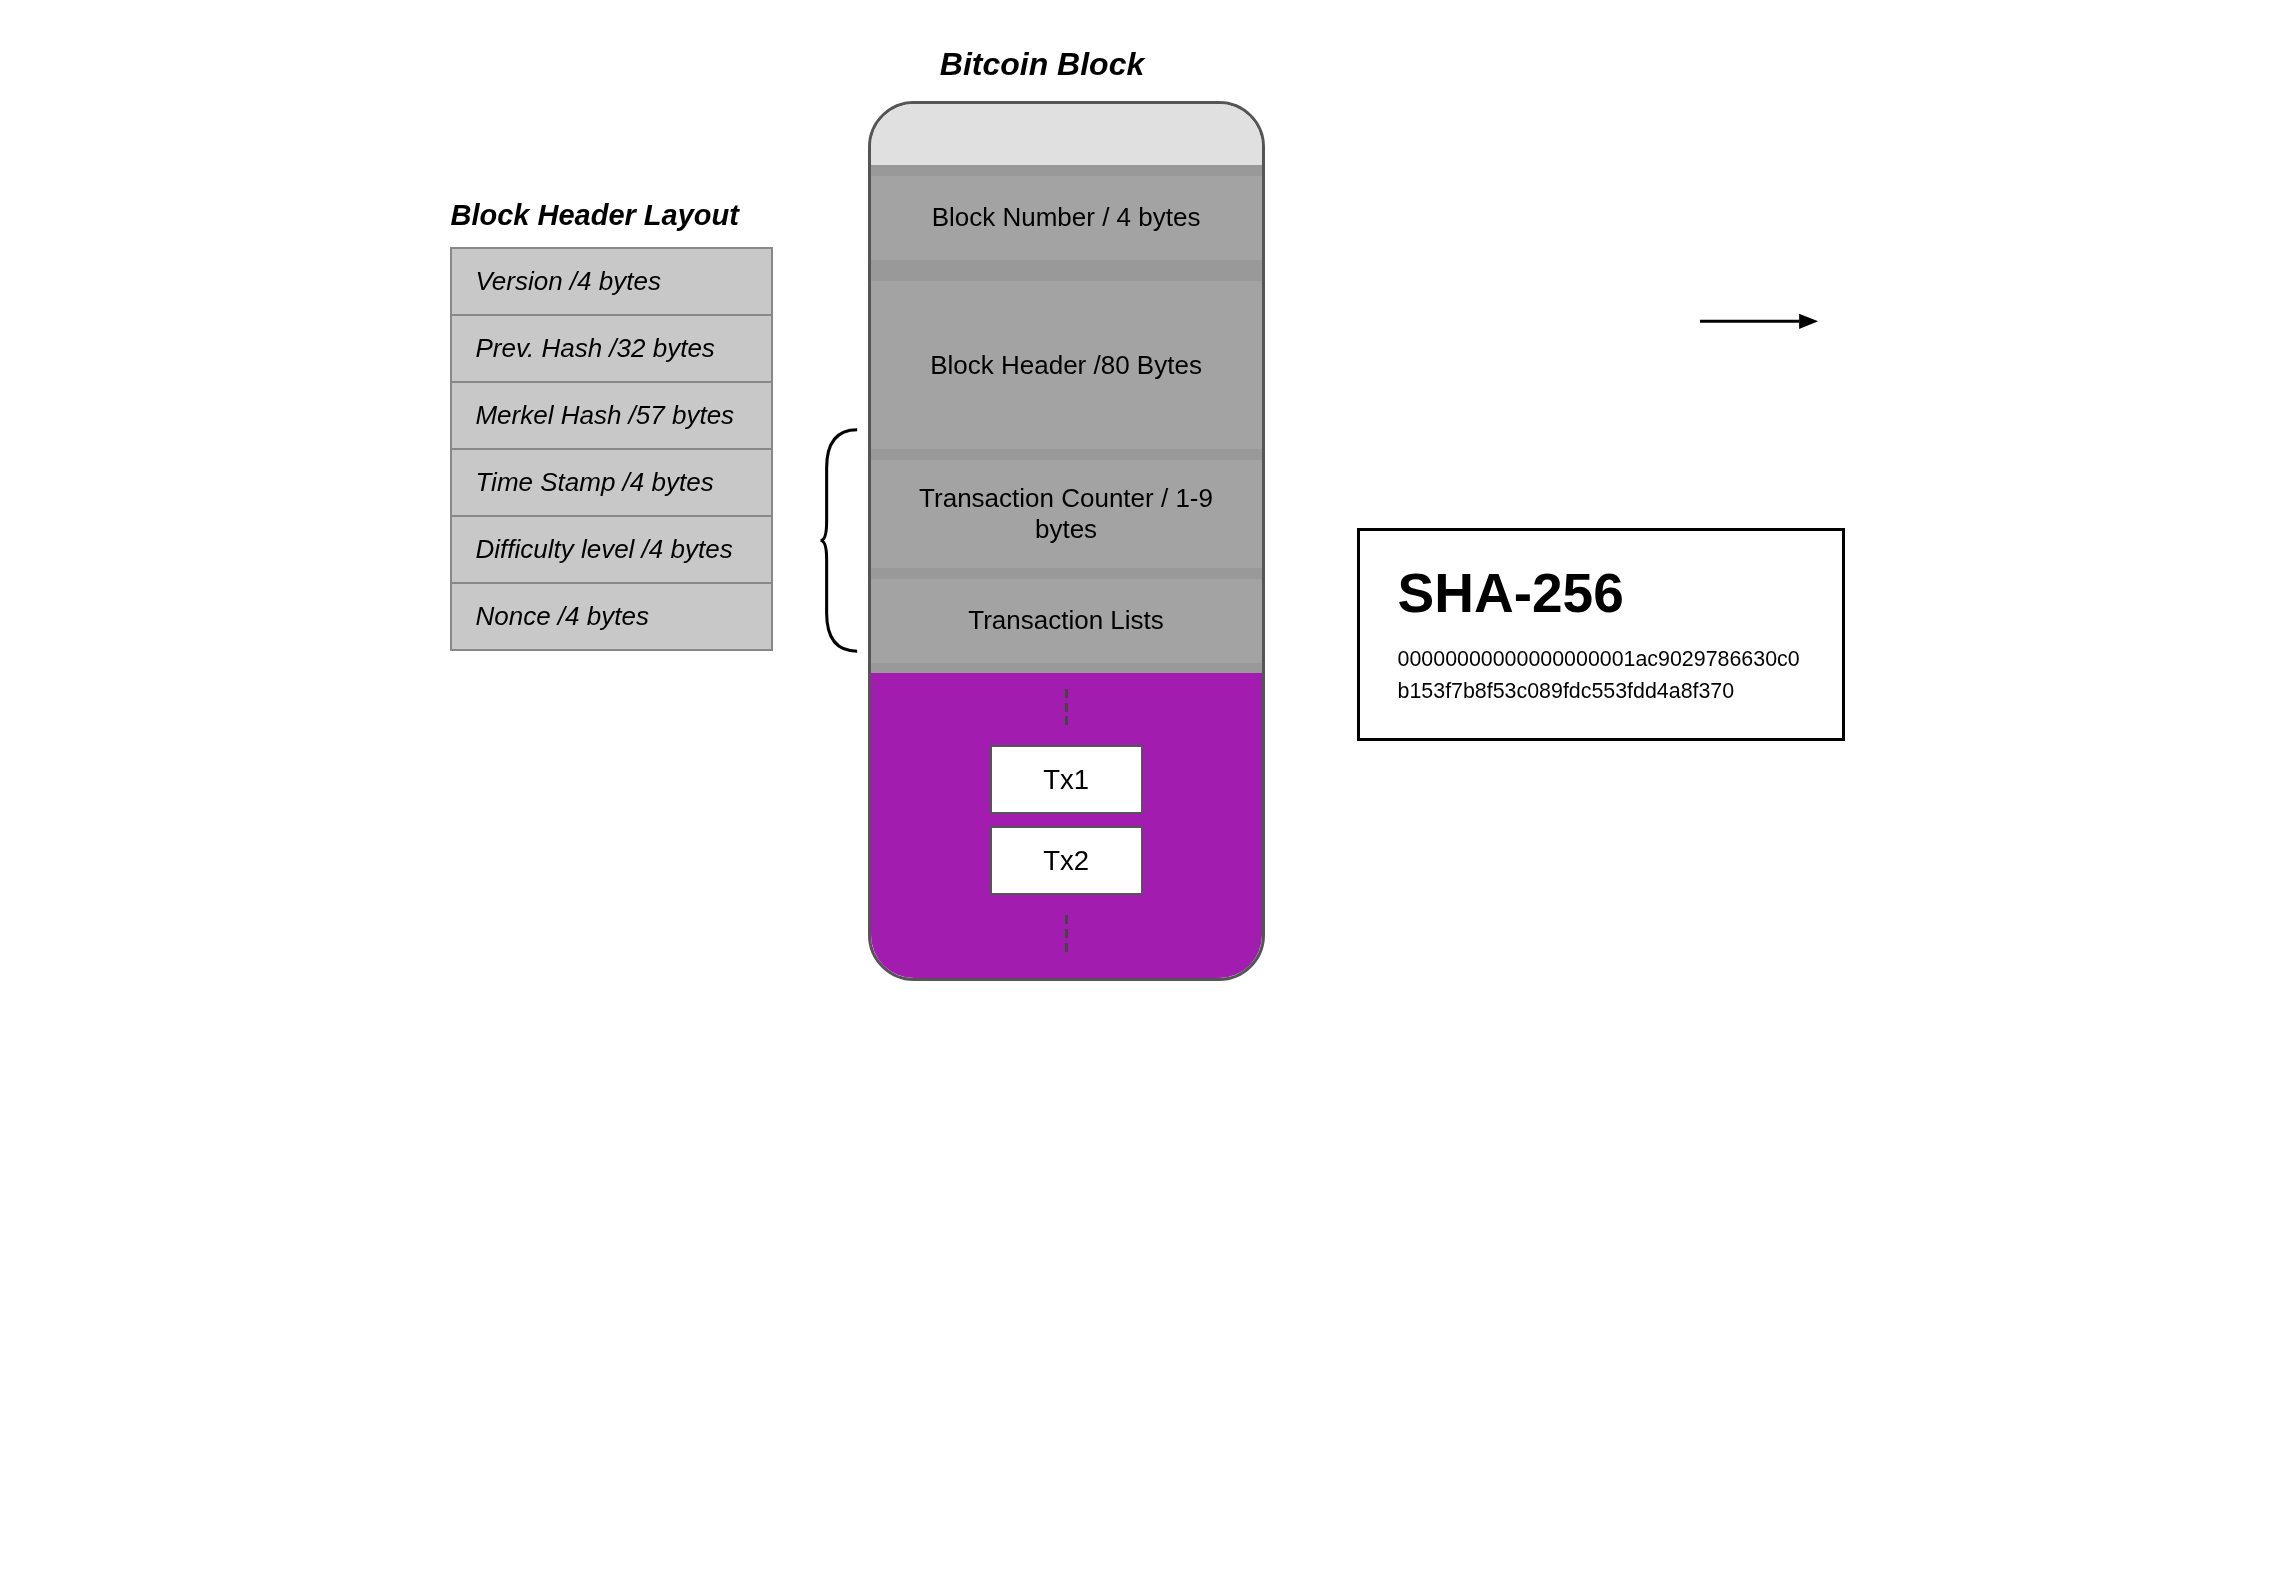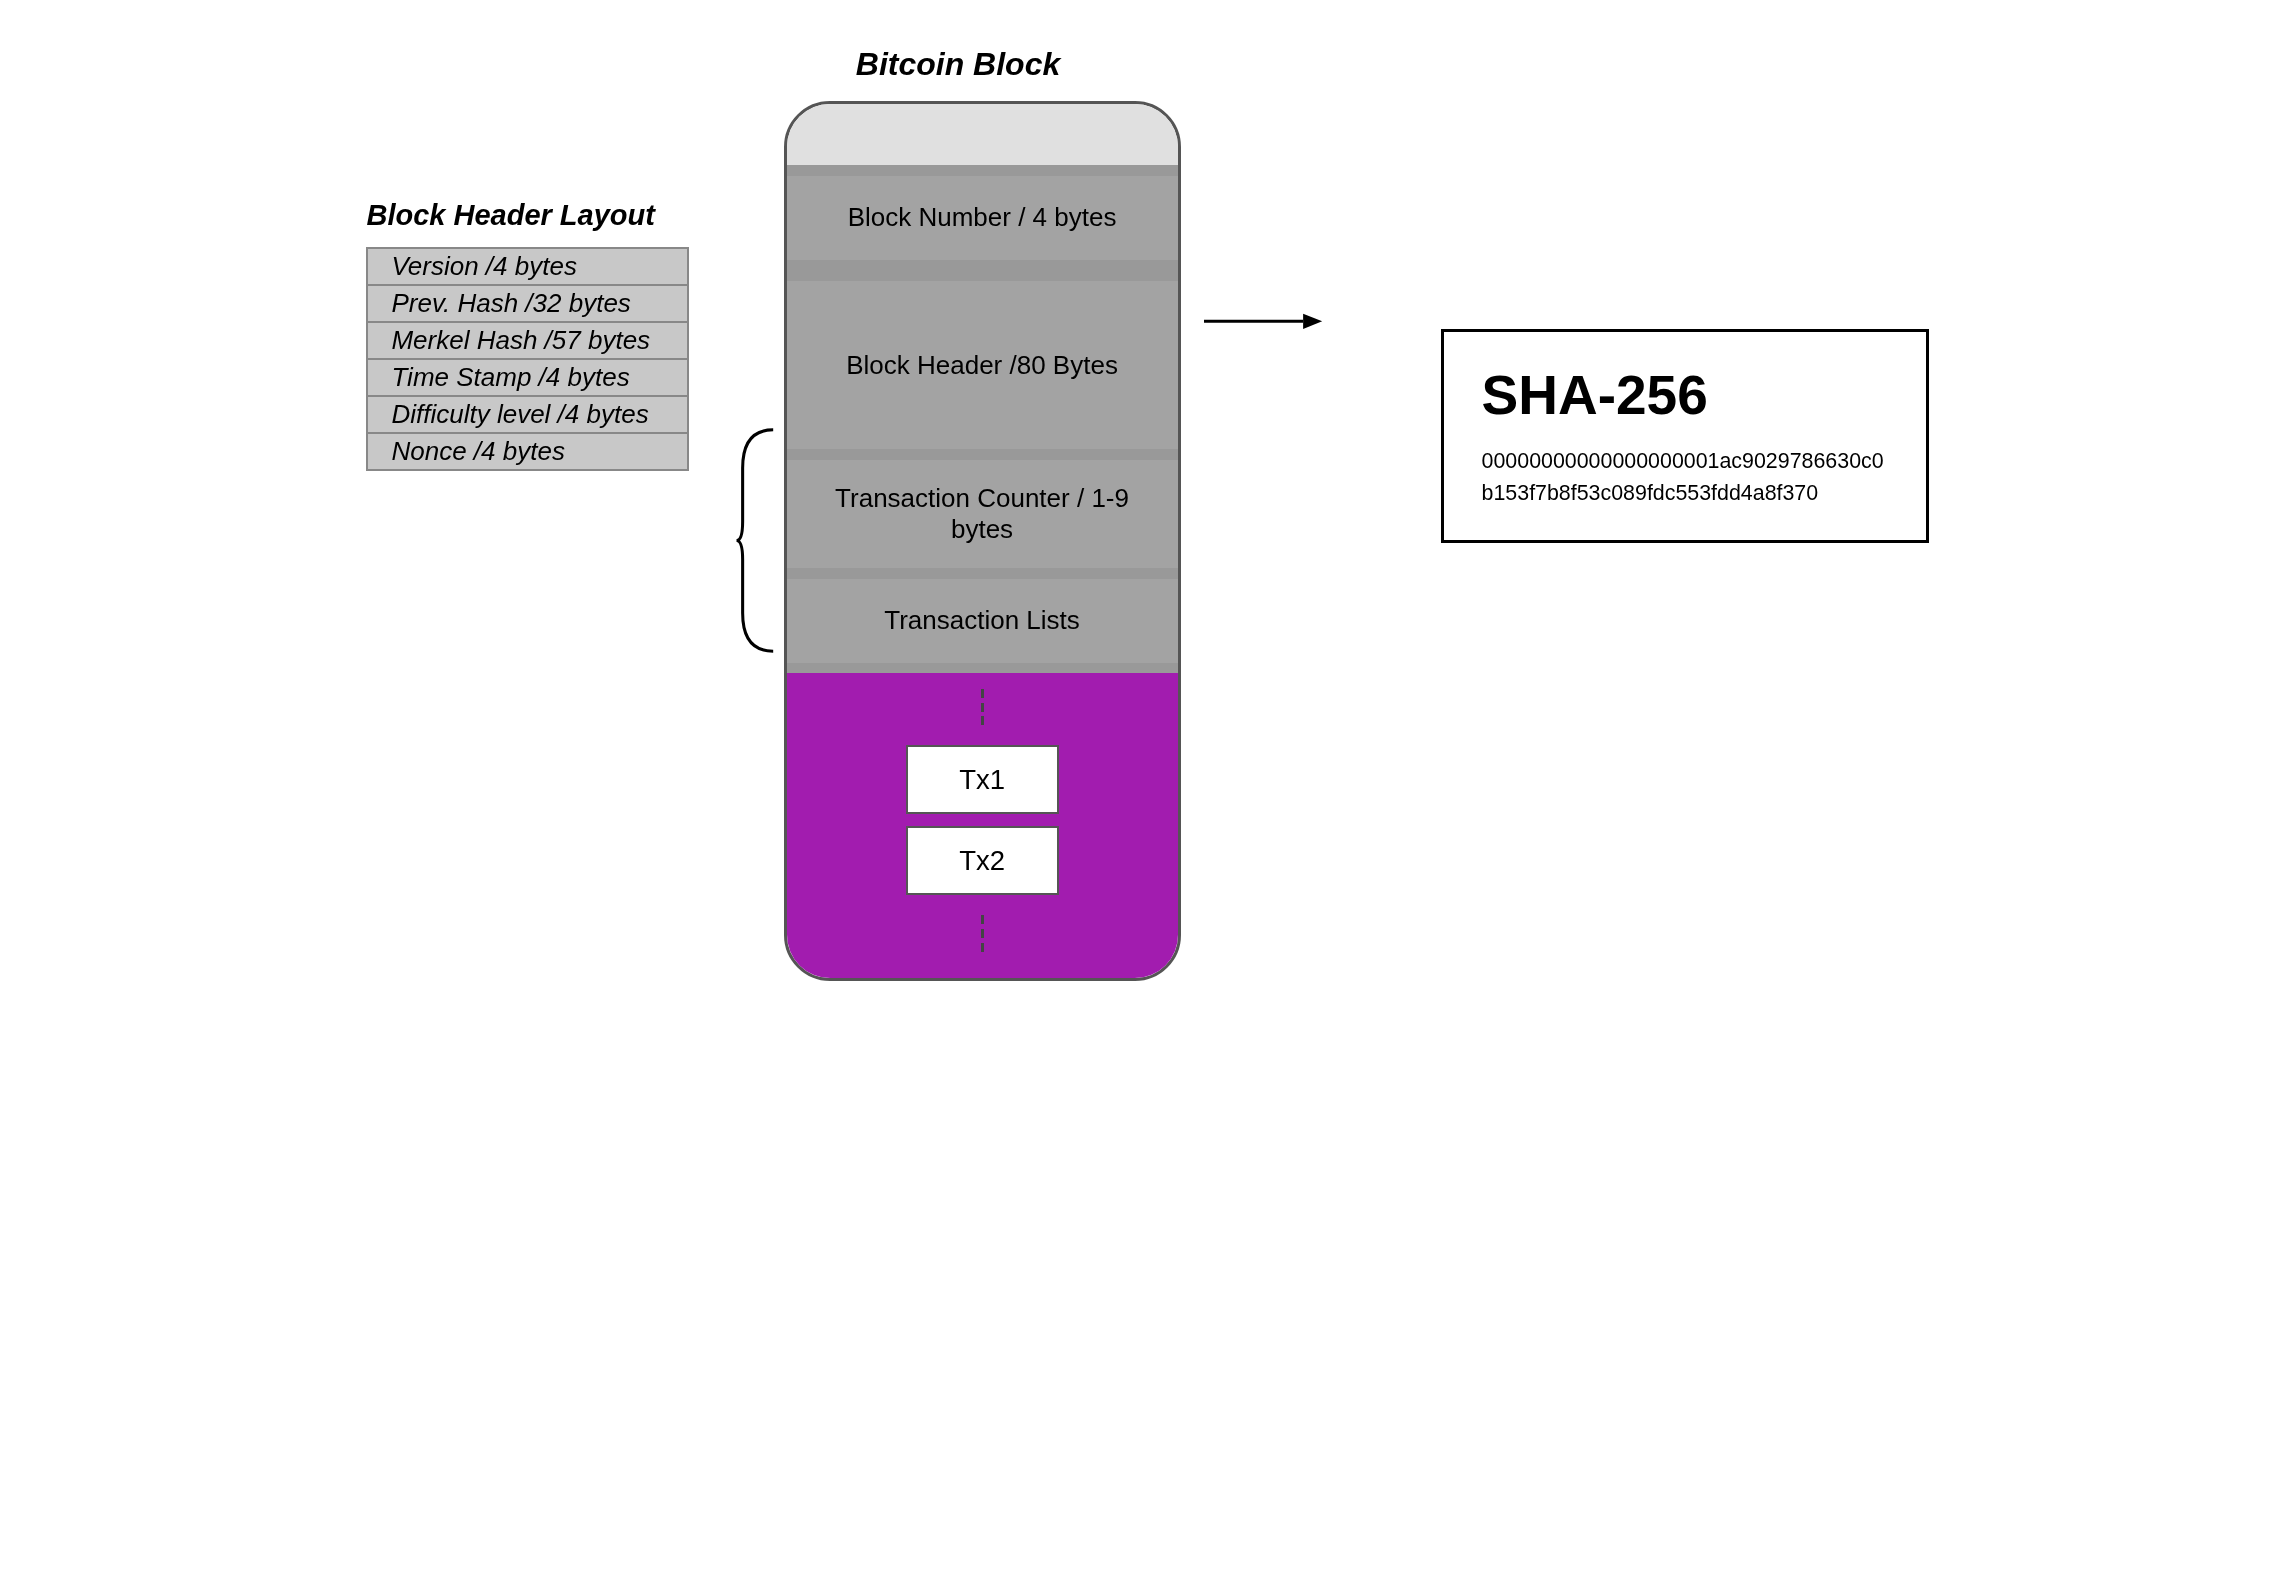--- a/index.html
+++ b/index.html
@@ -32,21 +32,21 @@
     .header-items {
       display: flex;
       flex-direction: column;
       gap: 0;
       border: 1.5px solid #888;
     }
 
     .header-item {
       background: #c8c8c8;
       border: 0.8px solid #888;
-      padding: 2px 23px;
+      padding: 17px 23px;
       font-style: italic;
       font-size: 26px;
       color: #000;
       width: 321px;
       text-align: left;
     }
 
     .bitcoin-block-title {
       font-weight: bold;
       font-style: italic;
@@ -264,21 +264,21 @@
           <div class="dashed-line-bottom">
             <div class="dash"></div>
             <div class="dash"></div>
             <div class="dash"></div>
           </div>
         </div>
       </div>
     </div>
   </div>
 
-  <div style="display:flex;flex-direction:row;align-items:flex-start;margin-top:92px;">
+  <div style="display:flex;flex-direction:column;align-items:flex-end;margin-top:92px;">
 
     <div style="display:flex;align-items:center;margin-top:168px;margin-left:23px;margin-right:23px;">
       <svg width="122" height="30.5" viewBox="0 0 160 40">
         <line x1="0" y1="20" x2="130" y2="20" stroke="#000" stroke-width="4"></line>
         <polygon points="130,10 155,20 130,30" fill="#000"></polygon>
       </svg>
     </div>
 
     <div class="sha-section">
       <div class="sha-title">SHA-256</div>

